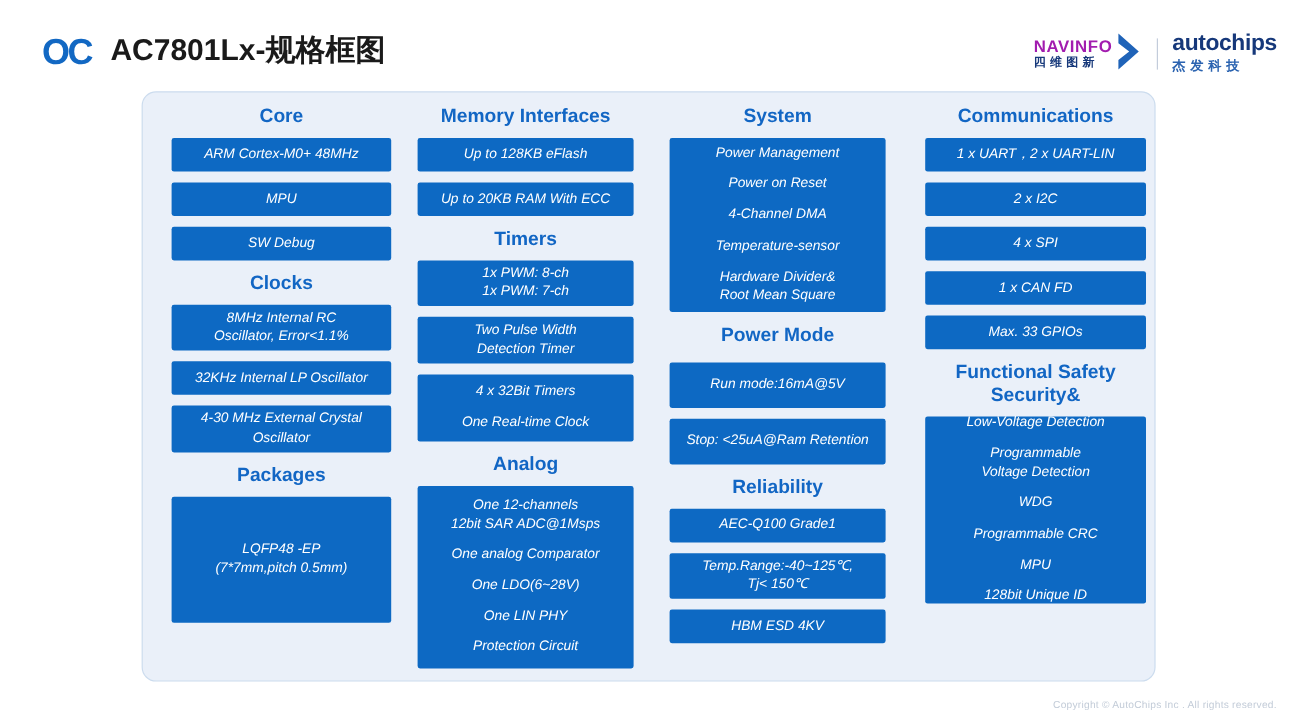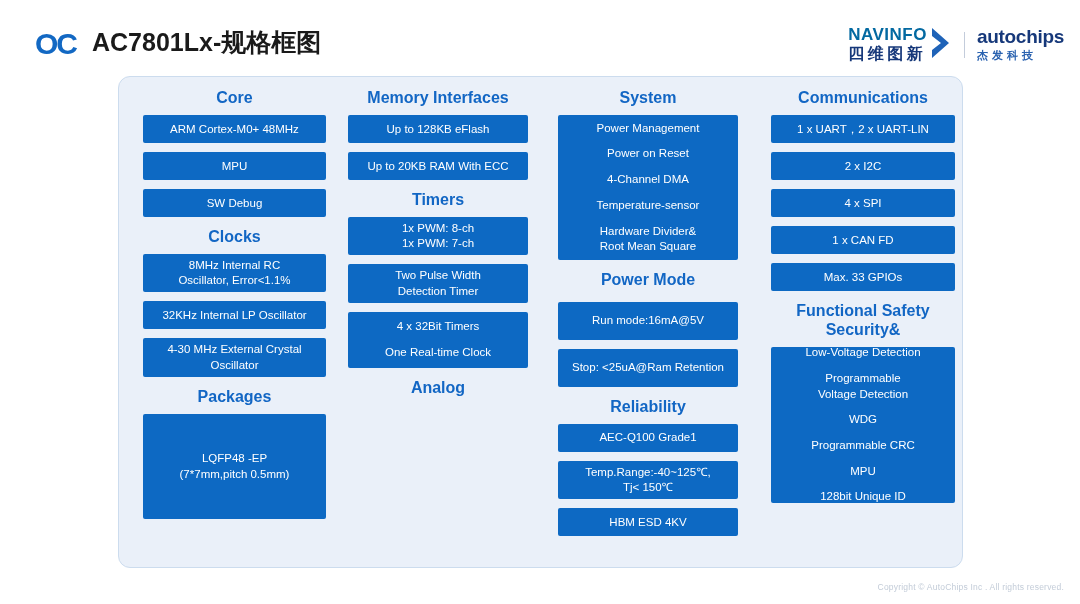--- a/index.html
+++ b/index.html
@@ -22,25 +22,25 @@
     position: absolute; left: 92px; top: 26px;
     font-size: 25px; font-weight: bold; color: #1a1a1a;
     letter-spacing: 0px; line-height: 1.3; white-space: nowrap;
   }
 
   
   .brand { position: absolute; right: 16px; top: 24px; display: flex; align-items: center; height: 42px; }
   .navinfo { display: flex; align-items: center; }
   .navinfo-txt { display: flex; flex-direction: column; align-items: flex-start; margin-right: 2px; }
   .navinfo-en {
-    font-size: 17px; font-weight: bold; color: #0369a1;
+    font-size: 14px; font-weight: bold; color: #a21caf;
     letter-spacing: 0.5px; line-height: 1.05;
   }
   .navinfo-cn {
-    font-size: 16px; font-weight: bold; color: #16387a;
+    font-size: 10px; font-weight: bold; color: #16387a;
     letter-spacing: 3.5px; line-height: 1.15; margin-top: 1px;
   }
   .navinfo-chev { margin-left: 1px; display: block; }
   .divider-v {
     width: 1px; height: 26px; background: #c3ccdb; margin: 0 12px;
   }
   .autochips { display: flex; flex-direction: column; align-items: flex-start; }
   .autochips-en {
     font-size: 19px; font-weight: bold; color: #16387a; line-height: 1.05;
     letter-spacing: -0.3px;
@@ -74,21 +74,21 @@
   }
   .box {
     background: #0d69c3;
     color: #ffffff;
     border-radius: 2px;
     text-align: center;
     font-size: 11.5px;
     line-height: 1.28;
     display: flex; flex-direction: column; align-items: center; justify-content: center;
   }
-  .box .ln { display: block; }
+  .box .ln { display: block; font-style: italic; }
   .box .ln + .ln { margin-top: 1px; }
   .box .grp + .grp { margin-top: 11px; }
   .box .grp .ln + .ln { margin-top: 1px; }
   .w-core { width: 183px; }
   .w-mem  { width: 180px; }
   .w-sys  { width: 180px; }
   .w-comm { width: 184px; }
 
   .footer {
     position: absolute; right: 16px; bottom: 12px;
@@ -188,20 +188,38 @@
             <div class="grp">
               <span class="ln">4 x 32Bit Timers</span>
             </div>
             <div class="grp">
               <span class="ln">One Real-time Clock</span>
             </div>
           </div>
           <div class="sec-title" style="margin-top: 11px; margin-bottom: 7px;">
             <span class="ln" style="display: block;">Analog</span>
           </div>
+          <div class="box w-mem" style="margin: 0px auto; padding: 14px 6px; height: 152px;">
+            <div class="grp">
+              <span class="ln">One 12-channels</span>
+              <span class="ln">12bit SAR ADC@1Msps</span>
+            </div>
+            <div class="grp">
+              <span class="ln">One analog Comparator</span>
+            </div>
+            <div class="grp">
+              <span class="ln">One LDO(6~28V)</span>
+            </div>
+            <div class="grp">
+              <span class="ln">One LIN PHY</span>
+            </div>
+            <div class="grp">
+              <span class="ln">Protection Circuit</span>
+            </div>
+          </div>
         </div>
         <div class="col col-sys">
           <div class="sec-title" style="margin-top: 4px; margin-bottom: 7px;">
             <span class="ln" style="display: block;">System</span>
           </div>
           <div class="box w-sys" style="margin: 0px auto; padding: 14px 6px; height: 145px;">
             <div class="grp">
               <span class="ln">Power Management</span>
             </div>
             <div class="grp">

